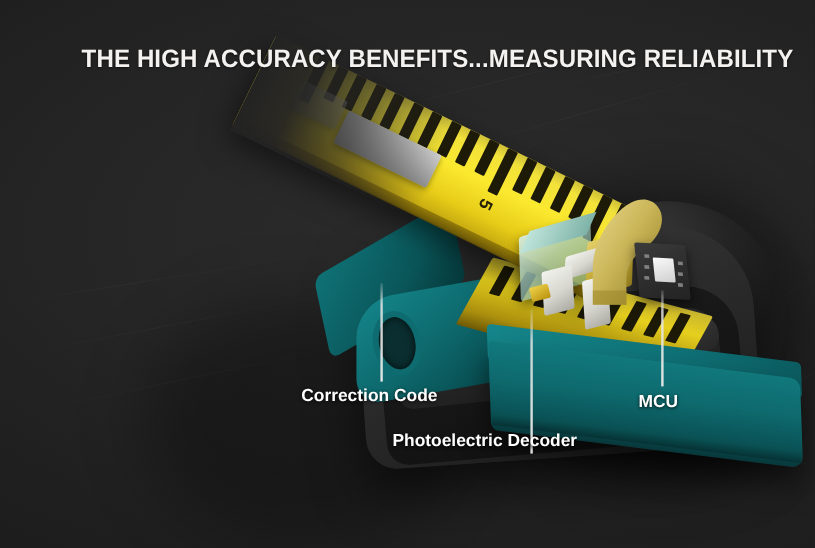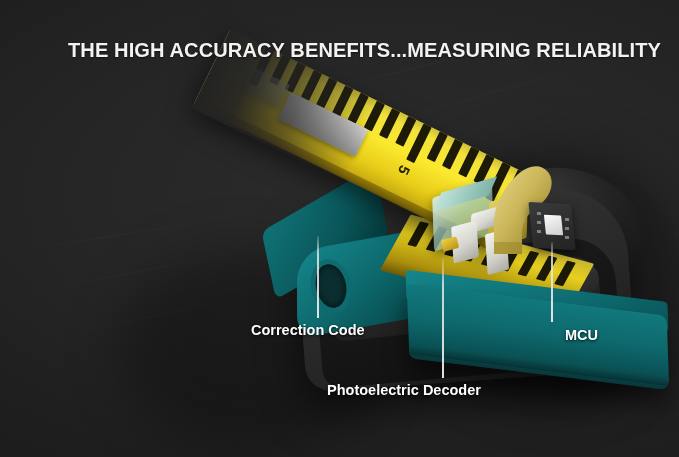--- a/index.html
+++ b/index.html
@@ -374,18 +374,18 @@
   <div class="pcb-pad" style="left:565px;top:218px;"></div>
   <div class="pcb-pad" style="left:565px;top:227px;"></div>
   <div class="pcb-pad" style="left:565px;top:236px;"></div>
 
   <div class="title">THE HIGH ACCURACY BENEFITS...MEASURING RELIABILITY</div>
 
   <div id="callouts">
       <div class="leader" style="left: 317px; top: 236px; height: 82px;"></div>
       <div class="calloutlbl" style="left: 251px; top: 322px;">Correction Code</div>
       <div class="leader" style="left: 442px; top: 258px; height: 120px;"></div>
-      <div class="calloutlbl" style="left: 327px; top: 382px;">Photoelectric Decoder</div>
+      <div class="calloutlbl" style="left: 327px; top: 360px;">Photoelectric Decoder</div>
       <div class="leader" style="left: 551px; top: 242px; height: 80px;"></div>
-      <div class="calloutlbl" style="left: 532px; top: 327px; margin-left: 33px;">MCU</div>
+      <div class="calloutlbl" style="left: 532px; top: 327px;">MCU</div>
     </div>
 
 </div>
 
 </body></html>

